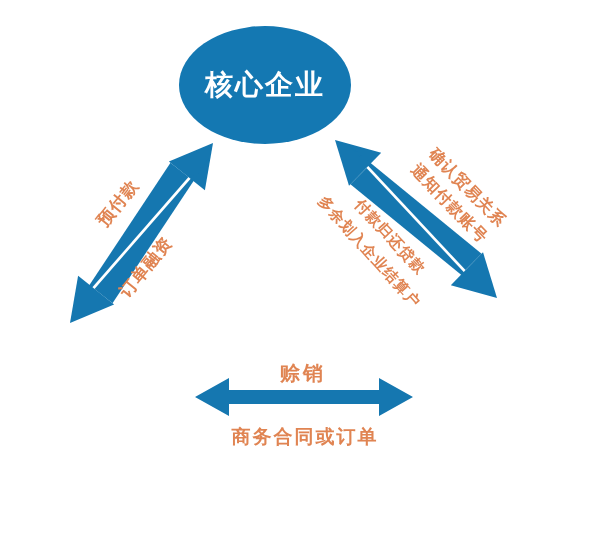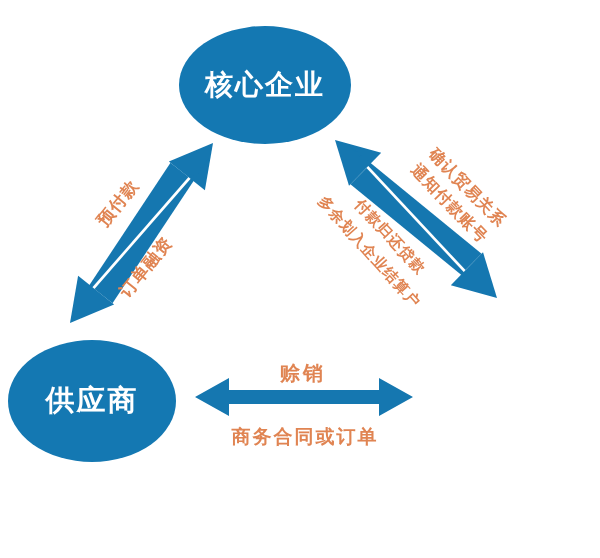--- a/index.html
+++ b/index.html
@@ -64,23 +64,20 @@
     </g>
 
     <g>
       <polygon points="195,397 229,378 229,390 379,390 379,378 413,397 379,416 379,404 229,404 229,416" fill="#1577b0"></polygon>
     </g>
   </svg>
 
   <div class="node node-factoring">
     <span>核心企业</span>
   </div>
-  <div class="node node-supplier">
-    <span>供应商</span>
-  </div>
 
   <div class="lbl lbl-advance">预付款</div>
   <div class="lbl lbl-orderfin">订单融资</div>
 
   <div class="lbl lbl-confirm">确认贸易关系</div>
   <div class="lbl lbl-notify">通知付款账号</div>
   <div class="lbl lbl-repay">付款归还贷款</div>
   <div class="lbl lbl-surplus">多余划入企业结算户</div>
 
   <div class="lbl lbl-credit">赊销</div>

